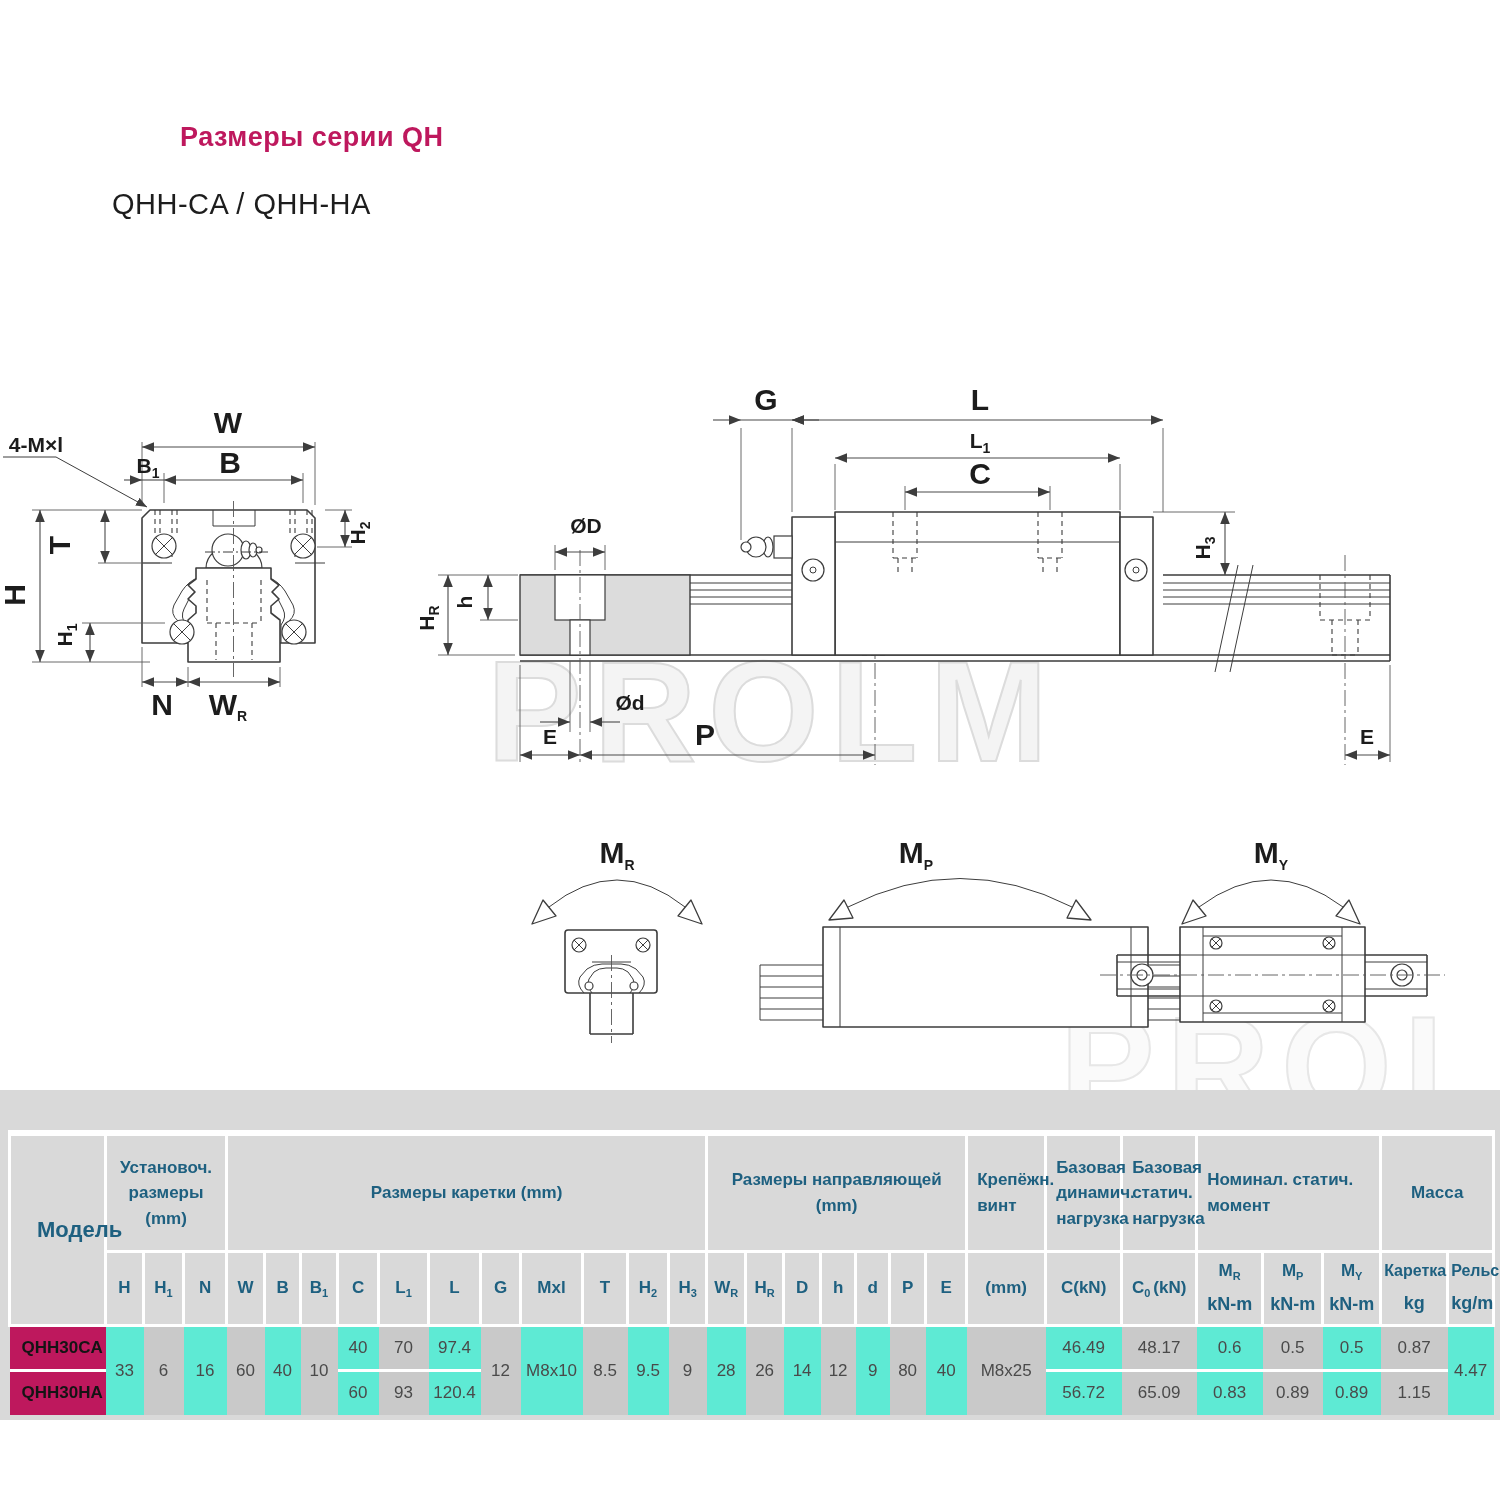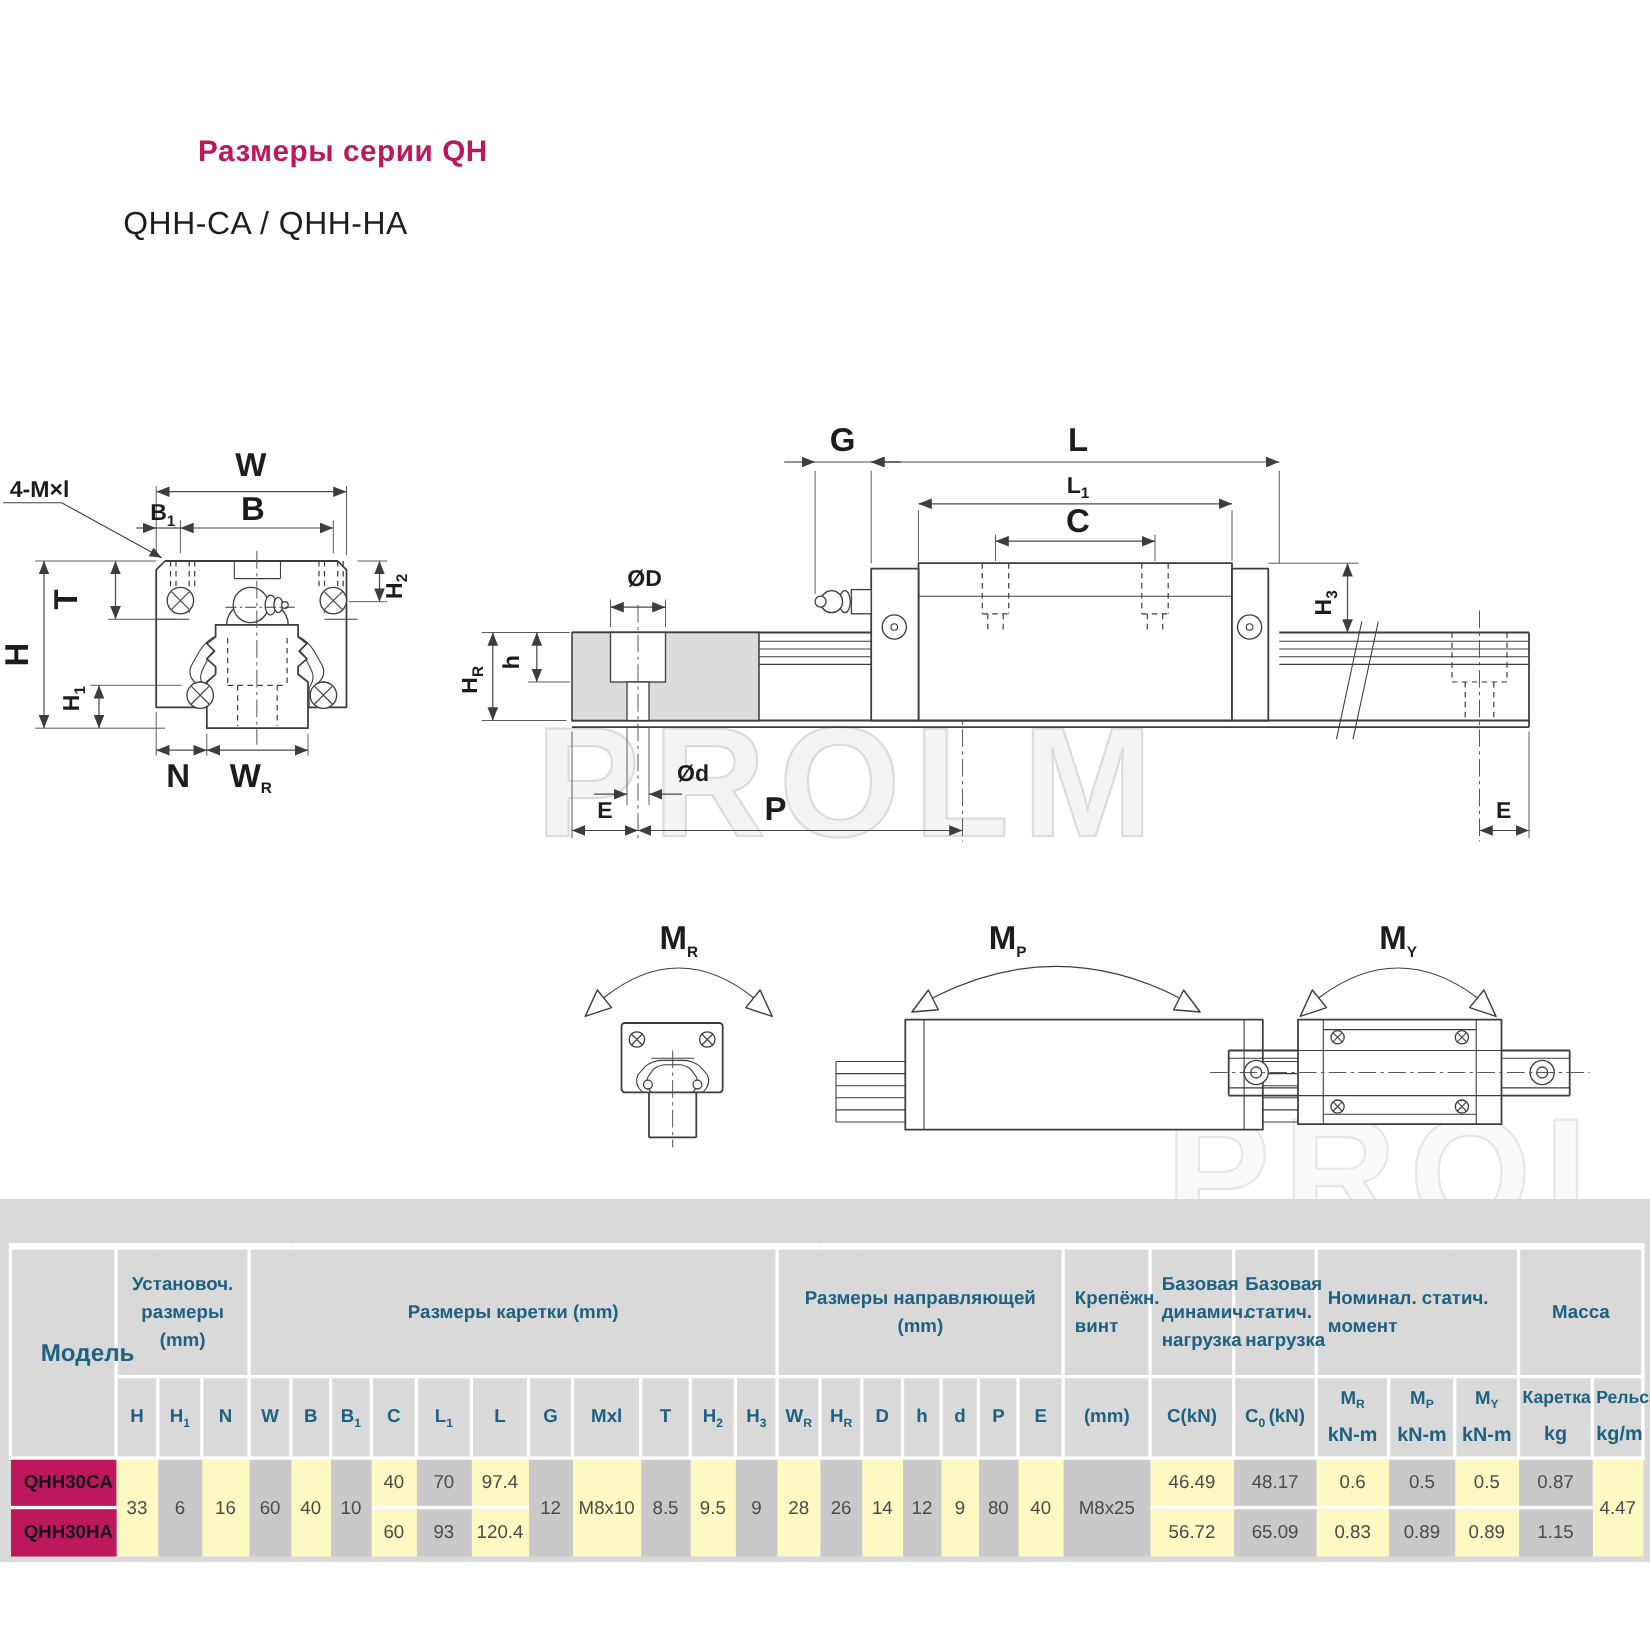--- a/index.html
+++ b/index.html
@@ -36,21 +36,21 @@
   .gh{font-size:17px;white-space:pre-line;line-height:1.5}
   .gl{text-align:left;padding-left:9px}
   .mh{text-align:center;padding-left:26px;font-size:22px}
   .sh{font-size:17px;text-align:center}
   sub{font-size:11px;line-height:0}
   .sfx{margin-left:3px}
   .two .t1{margin-bottom:13px;font-size:16px}
   .two .t2{font-size:18px}
   tr.grp{height:118px} tr.subr{height:74px} tr.dr{height:45px}
   td{border-top:3px solid #fff;text-align:center;font-size:17px;color:#4a4a4a;padding:0}
-  .cl{background:#fef9c3}
+  .cl{background:#5eead4}
   .cd{background:#c9c9c9}
   .cm{background:#be185d;font-weight:bold;color:#141414;text-align:left;padding-left:12px;font-size:17px}
 </style>
 </head>
 <body>
 
 <div class="abs title">Размеры серии QH</div>
 <div class="abs subtitle">QHH-CA / QHH-HA</div>
 
 <div class="abs wm wm1">PROLM</div>

